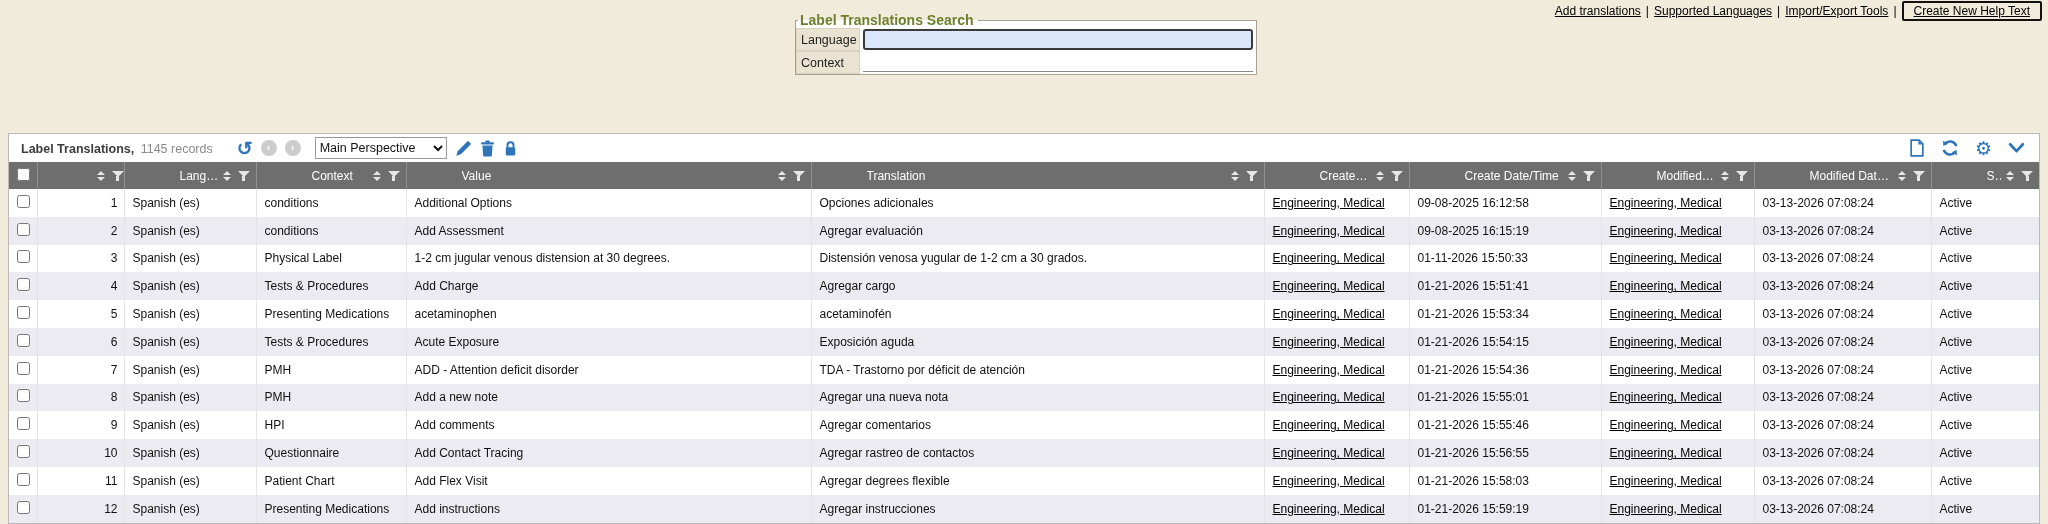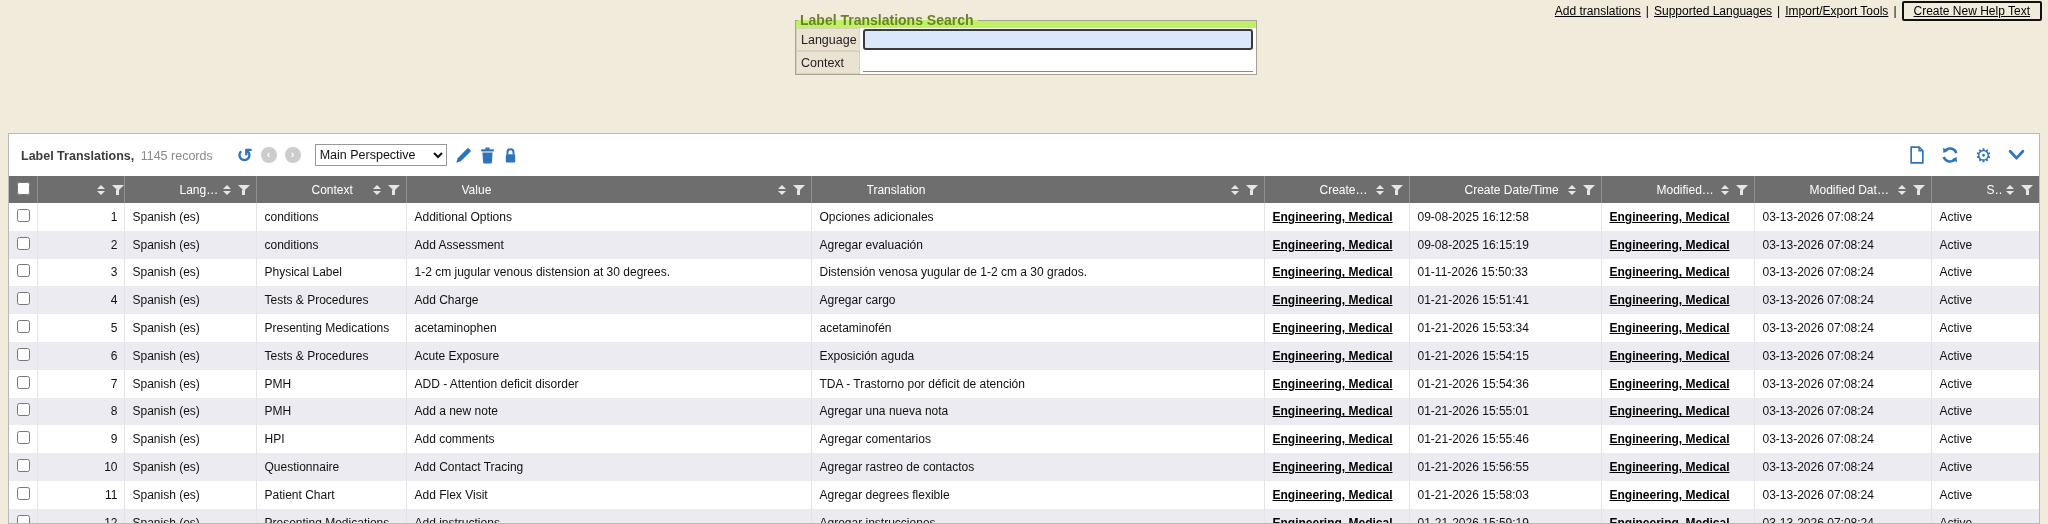--- a/index.html
+++ b/index.html
@@ -17,21 +17,21 @@
   }
   .top-links a { color: #000; text-decoration: underline; cursor: pointer; }
   .top-links .sep { margin: 0 5px; }
   .top-links a.focused {
     border: 2px solid #111; border-radius: 2px; padding: 1px 10px;
   }
 
   
   fieldset.search-box {
     position: absolute; left: 795px; top: 12px; width: 462px;
-    border: 1px solid #a8a190; background: #bef264; padding: 0 0 0 0;
+    border: 1px solid #a8a190; background: #ffffff; padding: 0 0 0 0;
   }
   fieldset.search-box legend {
     font-size: 14px; font-weight: bold; color: #6d7f2b;
     padding: 0 4px 0 2px; margin-left: 2px;
   }
   .form-row { display: flex; align-items: stretch; }
   .form-label {
     width: 64px; background: #ebe3d1; border: 1px solid #d9d1bf;
     font-size: 12.5px; color: #222; padding: 4px 3px 3px 4px; flex: 0 0 auto;
   }
@@ -54,21 +54,21 @@
   }
 
   
   .grid-container {
     position: absolute; left: 8px; top: 133px; width: 2032px; height: 391px;
     background: #fff; border: 1px solid #b9b9b9; overflow: hidden;
   }
 
   
   .toolbar {
-    height: 42px; display: flex; align-items: center;
+    height: 28px; display: flex; align-items: center;
     padding: 0 14px 0 12px; background: #fff; gap: 8px; white-space: nowrap;
   }
   .tb-title { font-size: 12.5px; font-weight: bold; color: #3c3c3c; }
   .tb-count { font-size: 12.5px; color: #8a8a8a; margin-left: 2px; }
   .tb-icon { display: inline-flex; align-items: center; justify-content: center; cursor: pointer; }
   .undo-glyph { font-size: 19px; font-weight: bold; color: #2e74bb; line-height: 1; margin-left: 16px; }
   .nav-circle {
     width: 16px; height: 16px; border-radius: 50%; background: #cccccc;
     color: #fff; font-size: 11px; font-weight: bold; line-height: 15px;
     text-align: center; display: inline-block; cursor: default;
@@ -98,21 +98,21 @@
   .funnel-stem { width: 3px; height: 5px; background: #e6e6e6; margin-top: -1px; }
 
   table.grid td {
     font-size: 12px; color: #111; height: 27.8px; padding: 0 6px 0 8px;
     border-left: 1px solid #e3e3e8; overflow: hidden; white-space: nowrap;
     background: #fff;
   }
   table.grid td:first-child { border-left: none; }
   table.grid tr:nth-child(even) td { background: #ebebf1; }
   td.cell-id { text-align: right; padding-right: 9px; }
-  td a { color: #000; text-decoration: underline; cursor: pointer; font-weight: bold; }
+  td a { color: #000; text-decoration: underline; cursor: pointer; }
   td.cell-checkbox, th.col-checkbox { text-align: center; padding: 0 0 0 6px; }
   input[type="checkbox"] { width: 13px; height: 13px; cursor: pointer; }
 
   svg.icon { display: block; }
 </style>
 </head>
 <body>
 
 <div class="top-links">
   <a>Add translations</a><span class="sep">|</span><a>Supported Languages</a><span class="sep">|</span><a>Import/Export Tools</a><span class="sep">|</span><a class="focused">Create New Help Text</a>

